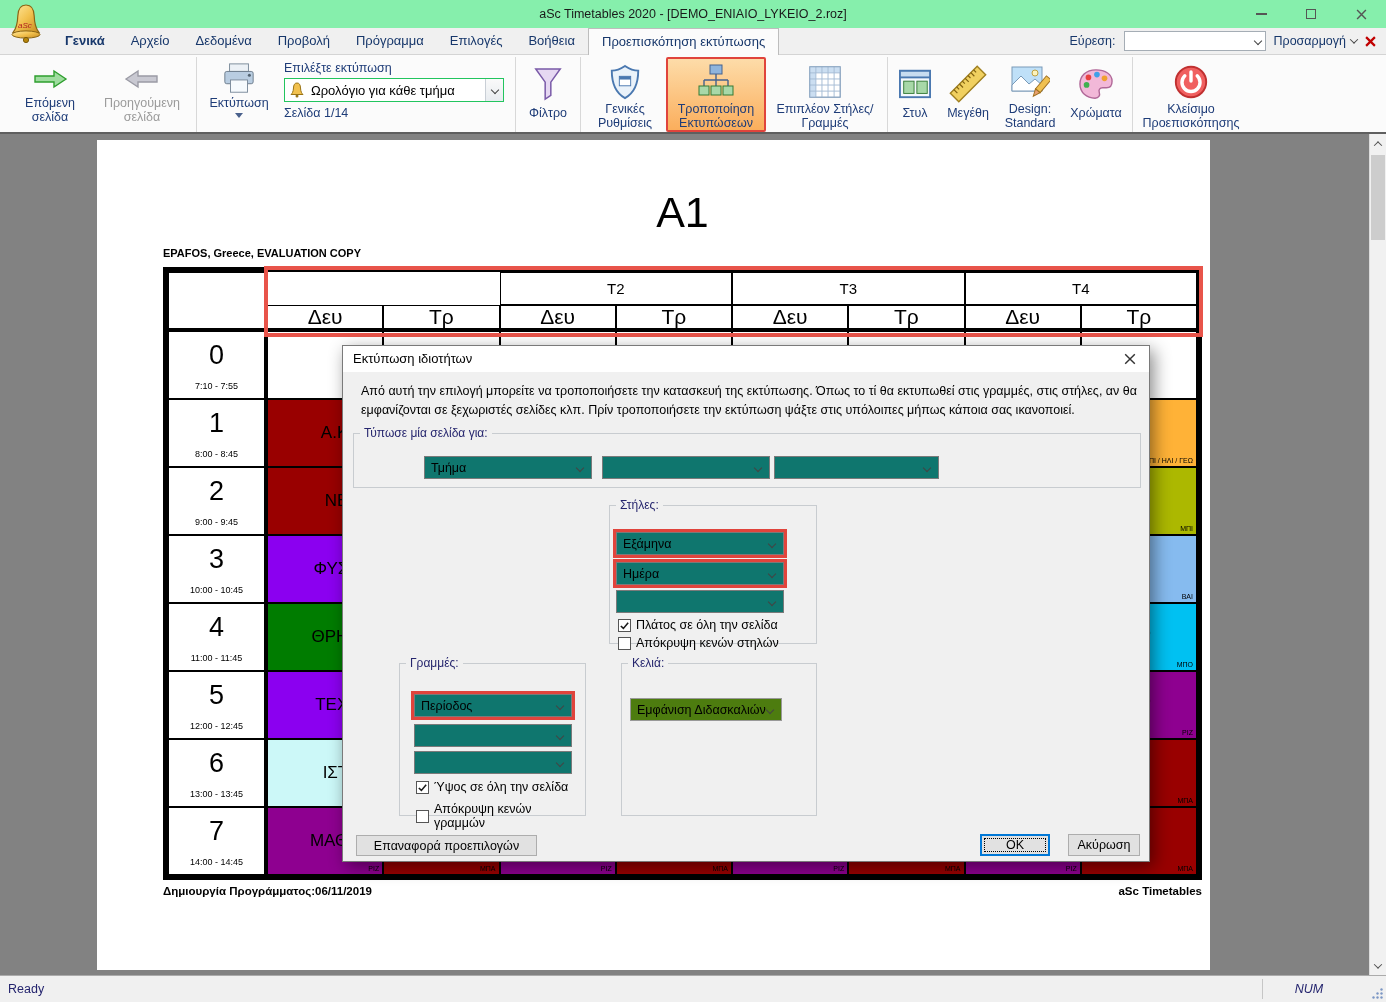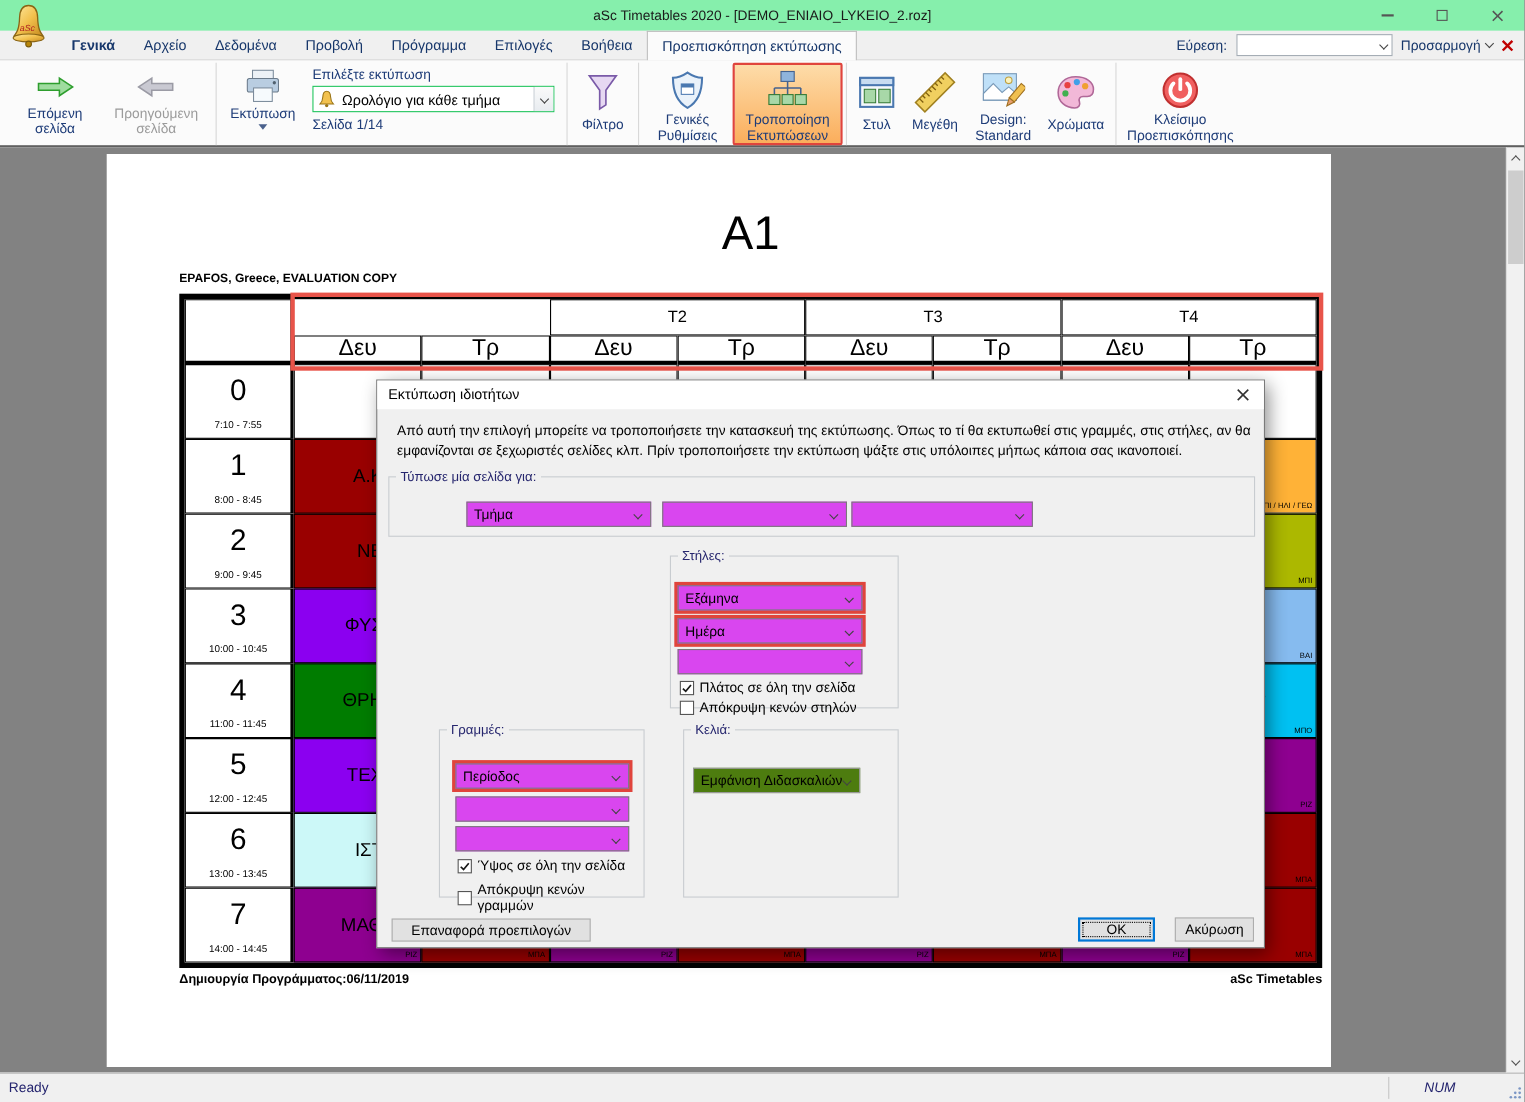--- a/index.html
+++ b/index.html
@@ -110,21 +110,21 @@
   
   .dialog{position:absolute;left:342px;top:345px;width:808px;height:517px;background:#F0F0F0;
           border:1px solid #7A7A7A;box-shadow:4px 5px 16px rgba(0,0,0,.45);z-index:40;}
   .dtitle{position:absolute;left:0;top:0;right:0;height:26px;background:#FFF;}
   .dtitle .txt{position:absolute;left:10px;top:0;line-height:26px;font-size:13px;}
   .dclose{position:absolute;right:6px;top:3px;width:26px;height:20px;display:flex;
           align-items:center;justify-content:center;}
   .dintro{position:absolute;left:18px;top:36px;width:776px;font-size:12.5px;line-height:1.5;}
   fieldset.grp{position:absolute;margin:0;border:1px solid #C8CCD0;padding:0;background:transparent;}
   fieldset.grp legend{font-size:12px;color:#26266E;padding:0 4px;margin-left:6px;}
-  .cmb{position:absolute;height:23px;background:#d946ef;border:1px solid #7A7A7A;
+  .cmb{position:absolute;height:23px;background:#0f766e;border:1px solid #7A7A7A;
        font-size:12.5px;display:flex;align-items:center;padding-left:6px;}
   .cmb .chev{right:8px;top:8px;}
   .cmb.redbox{box-shadow:0 0 0 3px #E0443C;}
   .cmb.gray{background:#4d7c0f;border-color:#999;text-align:right;}
   .chk{position:absolute;display:flex;align-items:center;gap:5px;font-size:12.5px;}
   .cbox{width:13px;height:13px;border:1px solid #555;background:#FFF;position:relative;flex:none;
         display:flex;align-items:center;justify-content:center;}
   .dbtn{position:absolute;background:#E1E1E1;border:1px solid #ADADAD;font-size:12.5px;
         display:flex;align-items:center;justify-content:center;}
   .dbtn.focused{border:2px solid #0078D7;outline:1px dotted #000;outline-offset:-5px;}
@@ -270,20 +270,32 @@
         <div class="ric">
           <svg width="40" height="40" viewBox="0 0 40 40">
             <rect x="14" y="3" width="12" height="9" fill="#8FB4DC" stroke="#44628E"></rect>
             <path d="M20 12 V18 M8 18 H32 M8 18 V24 M20 18 V24 M32 18 V24" stroke="#44628E" fill="none" stroke-width="1.4"></path>
             <rect x="3" y="24" width="10" height="9" fill="#A8D8A8" stroke="#357A35"></rect>
             <rect x="15" y="24" width="10" height="9" fill="#A8D8A8" stroke="#357A35"></rect>
             <rect x="27" y="24" width="10" height="9" fill="#A8D8A8" stroke="#357A35"></rect>
           </svg>
         </div>
         <div class="rlb">Τροποποίηση Εκτυπώσεων</div>
+      </div>
+      <div class="rbtn" style="width:118px">
+        <div class="ric">
+          <svg width="38" height="38" viewBox="0 0 40 40">
+            <rect x="4" y="4" width="32" height="32" fill="#FFF" stroke="#8AA4C0"></rect>
+            <rect x="4" y="4" width="32" height="6.4" fill="#CBDEF1"></rect>
+            <rect x="4" y="4" width="6.4" height="32" fill="#CBDEF1"></rect>
+            <path d="M10.4 4 V36 M16.8 4 V36 M23.2 4 V36 M29.6 4 V36 M4 10.4 H36 M4 16.8 H36 M4 23.2 H36 M4 29.6 H36" stroke="#A5BDD5" stroke-width="1"></path>
+            <rect x="4" y="4" width="32" height="32" fill="none" stroke="#8AA4C0"></rect>
+          </svg>
+        </div>
+        <div class="rlb">Επιπλέον Στήλες/Γραμμές</div>
       </div>
     </div>
 
     <div class="rgroup">
       <div class="rbtn" style="width:48px">
         <div class="ric">
           <svg width="36" height="32" viewBox="0 0 38 34">
               <rect x="3" y="3" width="32" height="28" fill="#F4F8FC" stroke="#4A78B0" stroke-width="2"></rect>
               <rect x="3" y="3" width="32" height="7" fill="#C8DCF0" stroke="#4A78B0" stroke-width="2"></rect>
               <rect x="7" y="14" width="11" height="13" fill="#A8D8A8" stroke="#357A35"></rect>

